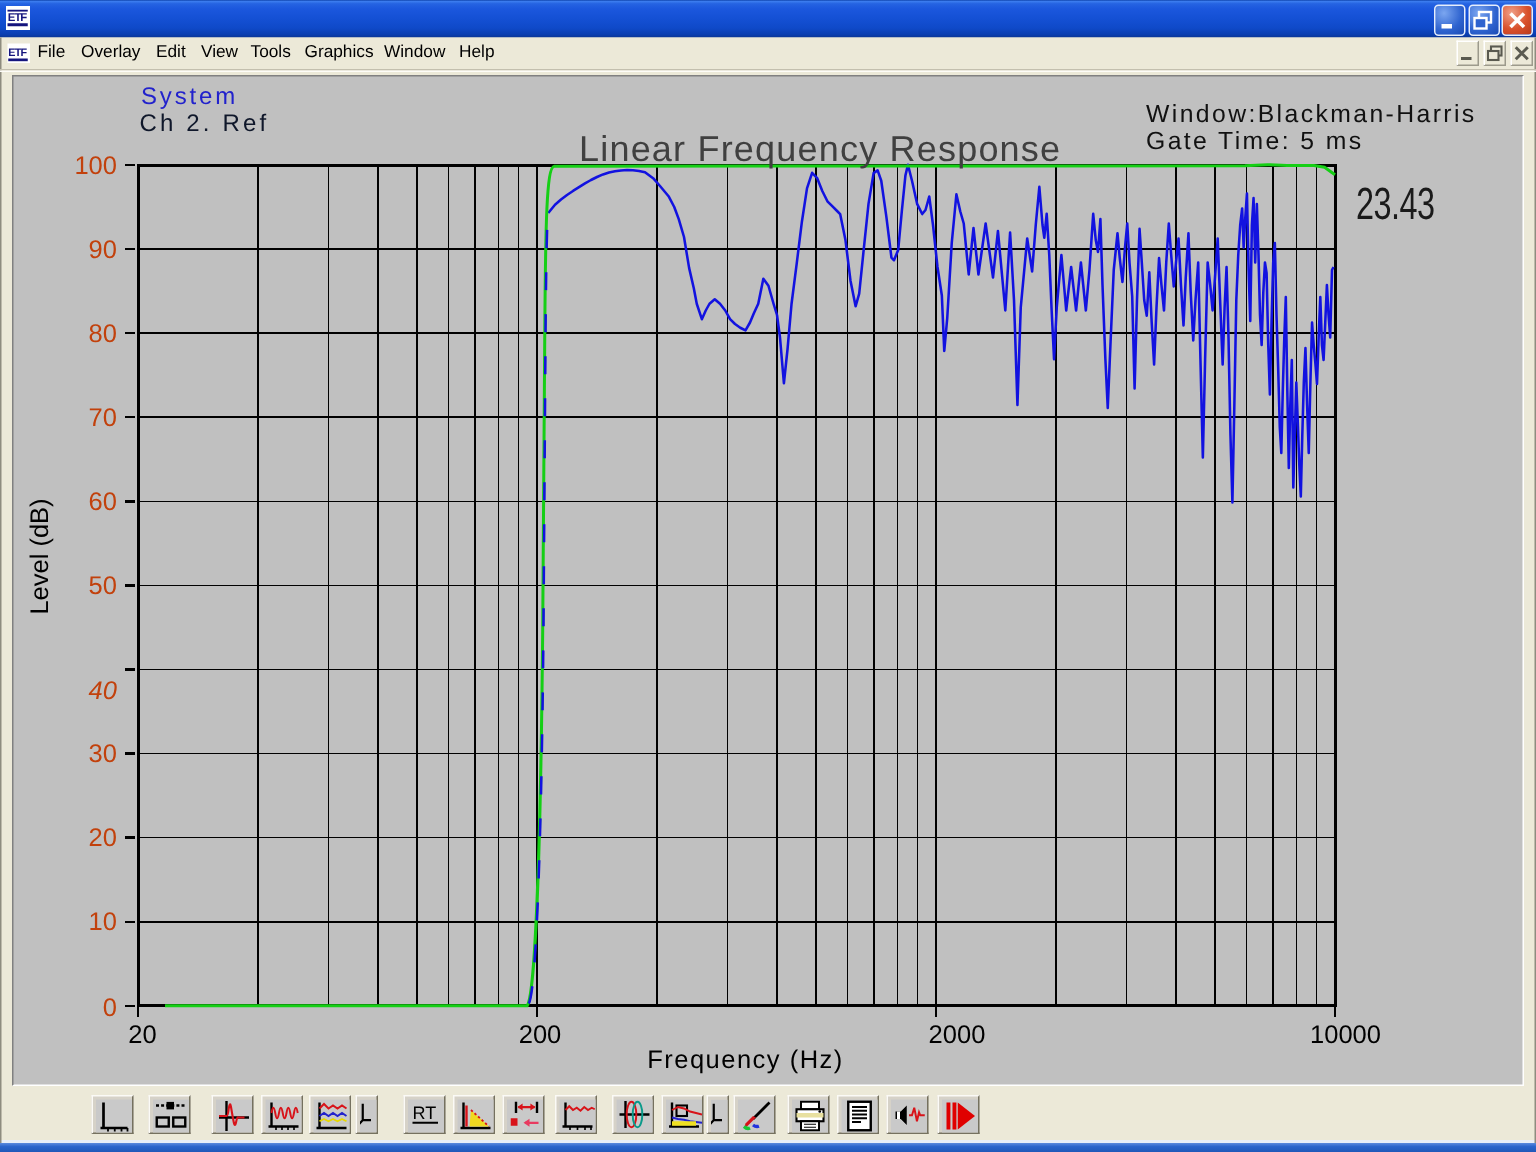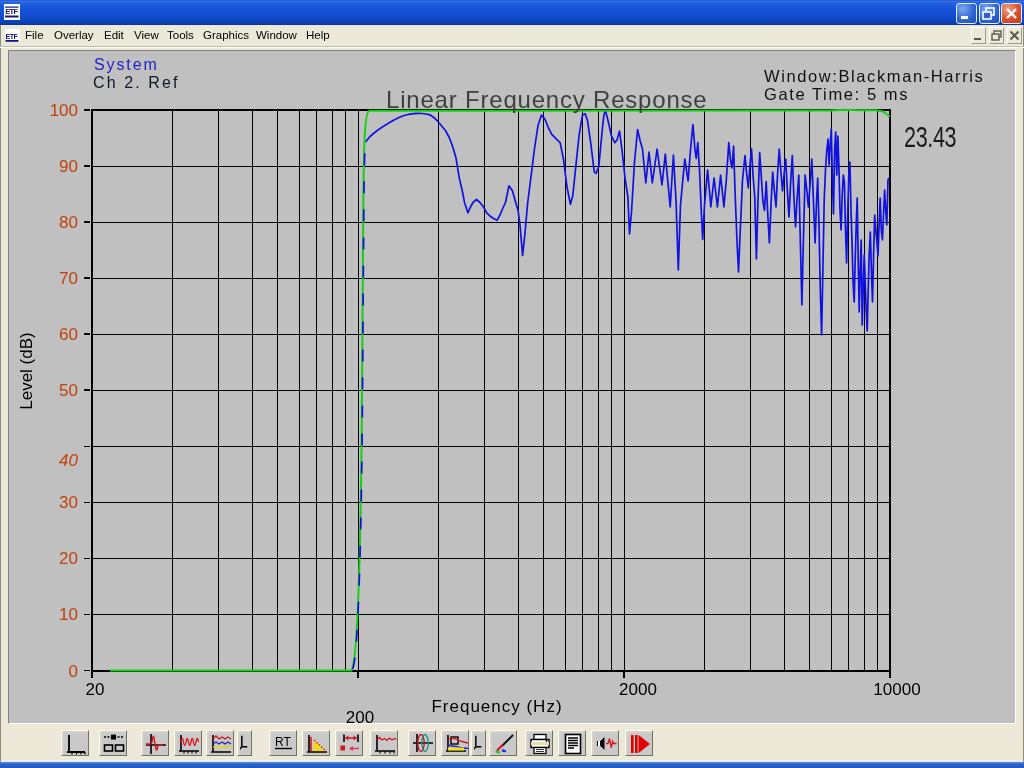--- a/index.html
+++ b/index.html
@@ -153,21 +153,21 @@
 <div class="ylab" style="top:549px;">20</div>
 <div class="ylab" style="top:493px;">30</div>
 <div class="ylab" style="top:451px;font-style:italic;">40</div>
 <div class="ylab" style="top:381px;">50</div>
 <div class="ylab" style="top:325px;">60</div>
 <div class="ylab" style="top:269px;">70</div>
 <div class="ylab" style="top:213px;">80</div>
 <div class="ylab" style="top:157px;">90</div>
 <div class="ylab" style="top:101px;">100</div>
 <div class="xlab" style="left:35px;">20</div>
-<div class="xlab" style="left:300px;margin-top:28px;">200</div>
+<div class="xlab" style="left:300px;">200</div>
 <div class="xlab" style="left:578px;">2000</div>
 <div class="xlab" style="left:837px;">10000</div>
 <div id="leveldb">Level (dB)</div>
 <div id="freqhz">Frequency (Hz)</div>
 <div id="charttitle">Linear Frequency Response</div>
 <div id="legend1">System</div>
 <div id="legend2">Ch 2. Ref</div>
 <div id="wininfo">Window:Blackman-Harris</div>
 <div id="gateinfo">Gate Time: 5 ms</div>
 <div id="num2343">23.43</div>

